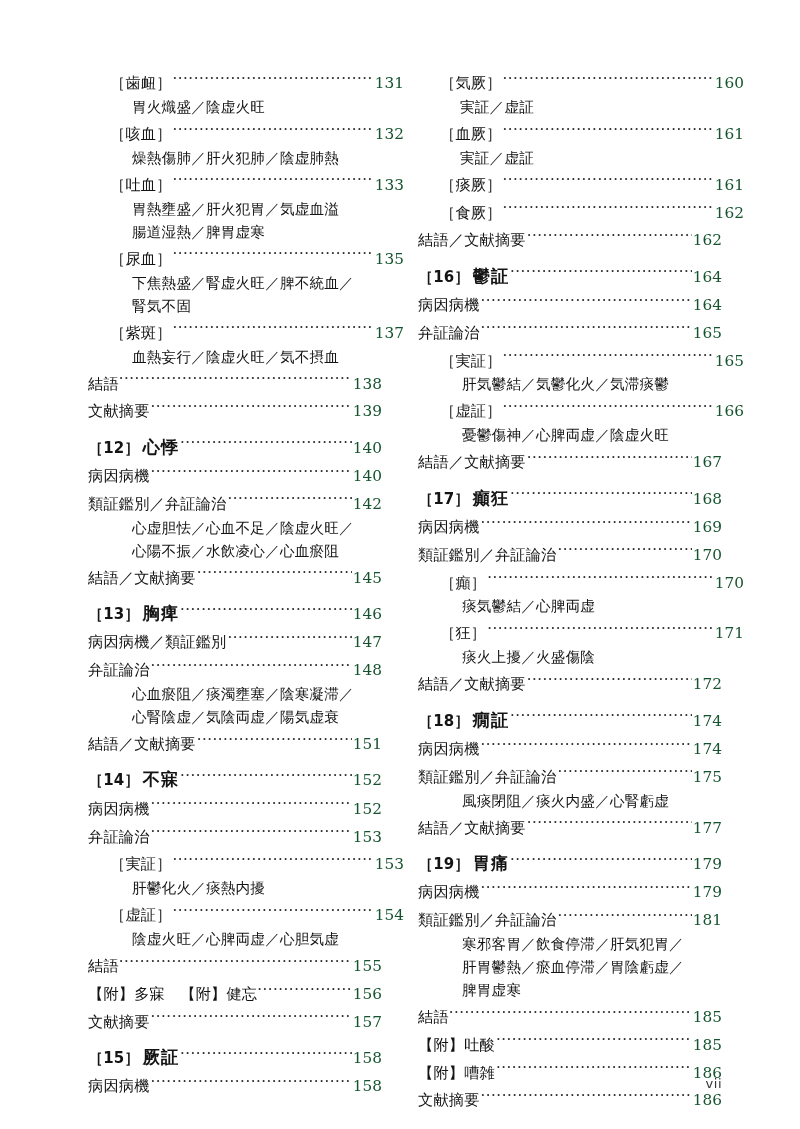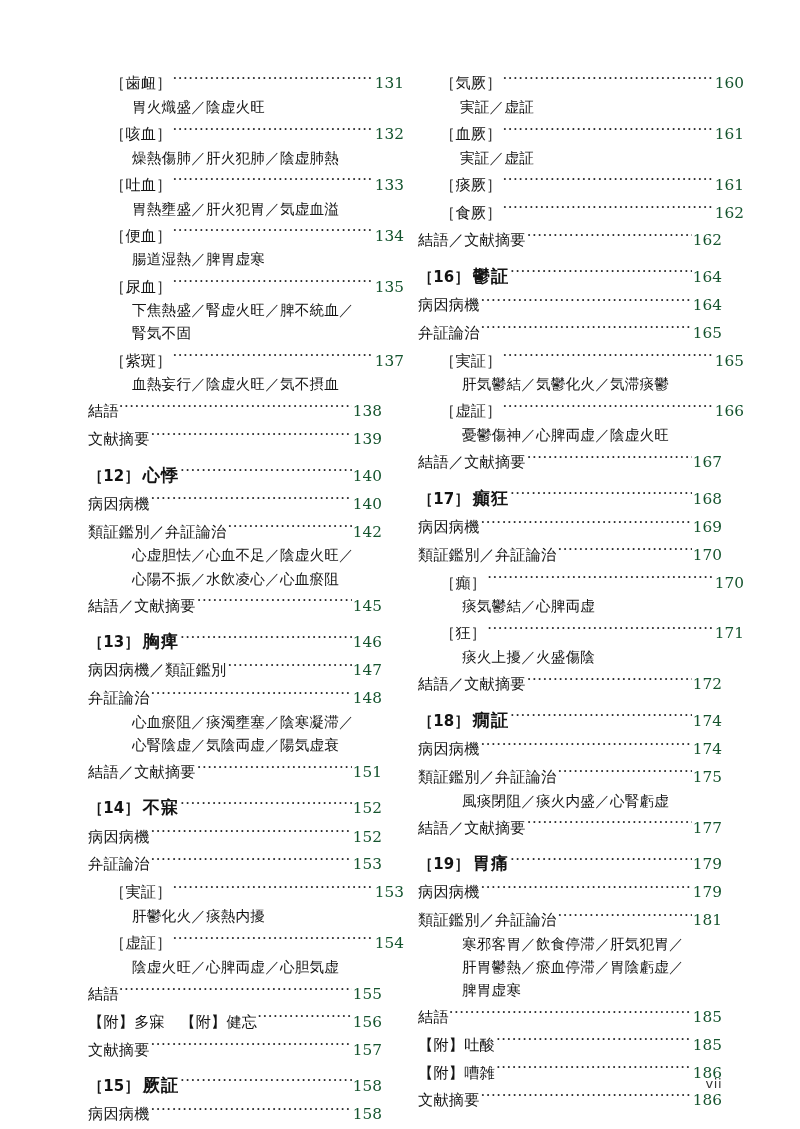--- a/index.html
+++ b/index.html
@@ -136,25 +136,20 @@
           <span class="dots"></span>
           <span class="pageno">132</span>
         </div>
         <div class="plain">燥熱傷肺／肝火犯肺／陰虚肺熱</div>
         <div class="entry lvl1">
           <span class="label">［吐血］</span>
           <span class="dots"></span>
           <span class="pageno">133</span>
         </div>
         <div class="plain">胃熱壅盛／肝火犯胃／気虚血溢</div>
-        <div class="entry lvl1">
-          <span class="label">［便血］</span>
-          <span class="dots"></span>
-          <span class="pageno">134</span>
-        </div>
         <div class="plain">腸道湿熱／脾胃虚寒</div>
         <div class="entry lvl1">
           <span class="label">［尿血］</span>
           <span class="dots"></span>
           <span class="pageno">135</span>
         </div>
         <div class="plain">下焦熱盛／腎虚火旺／脾不統血／</div>
         <div class="plain">腎気不固</div>
         <div class="entry lvl1">
           <span class="label">［紫斑］</span>

